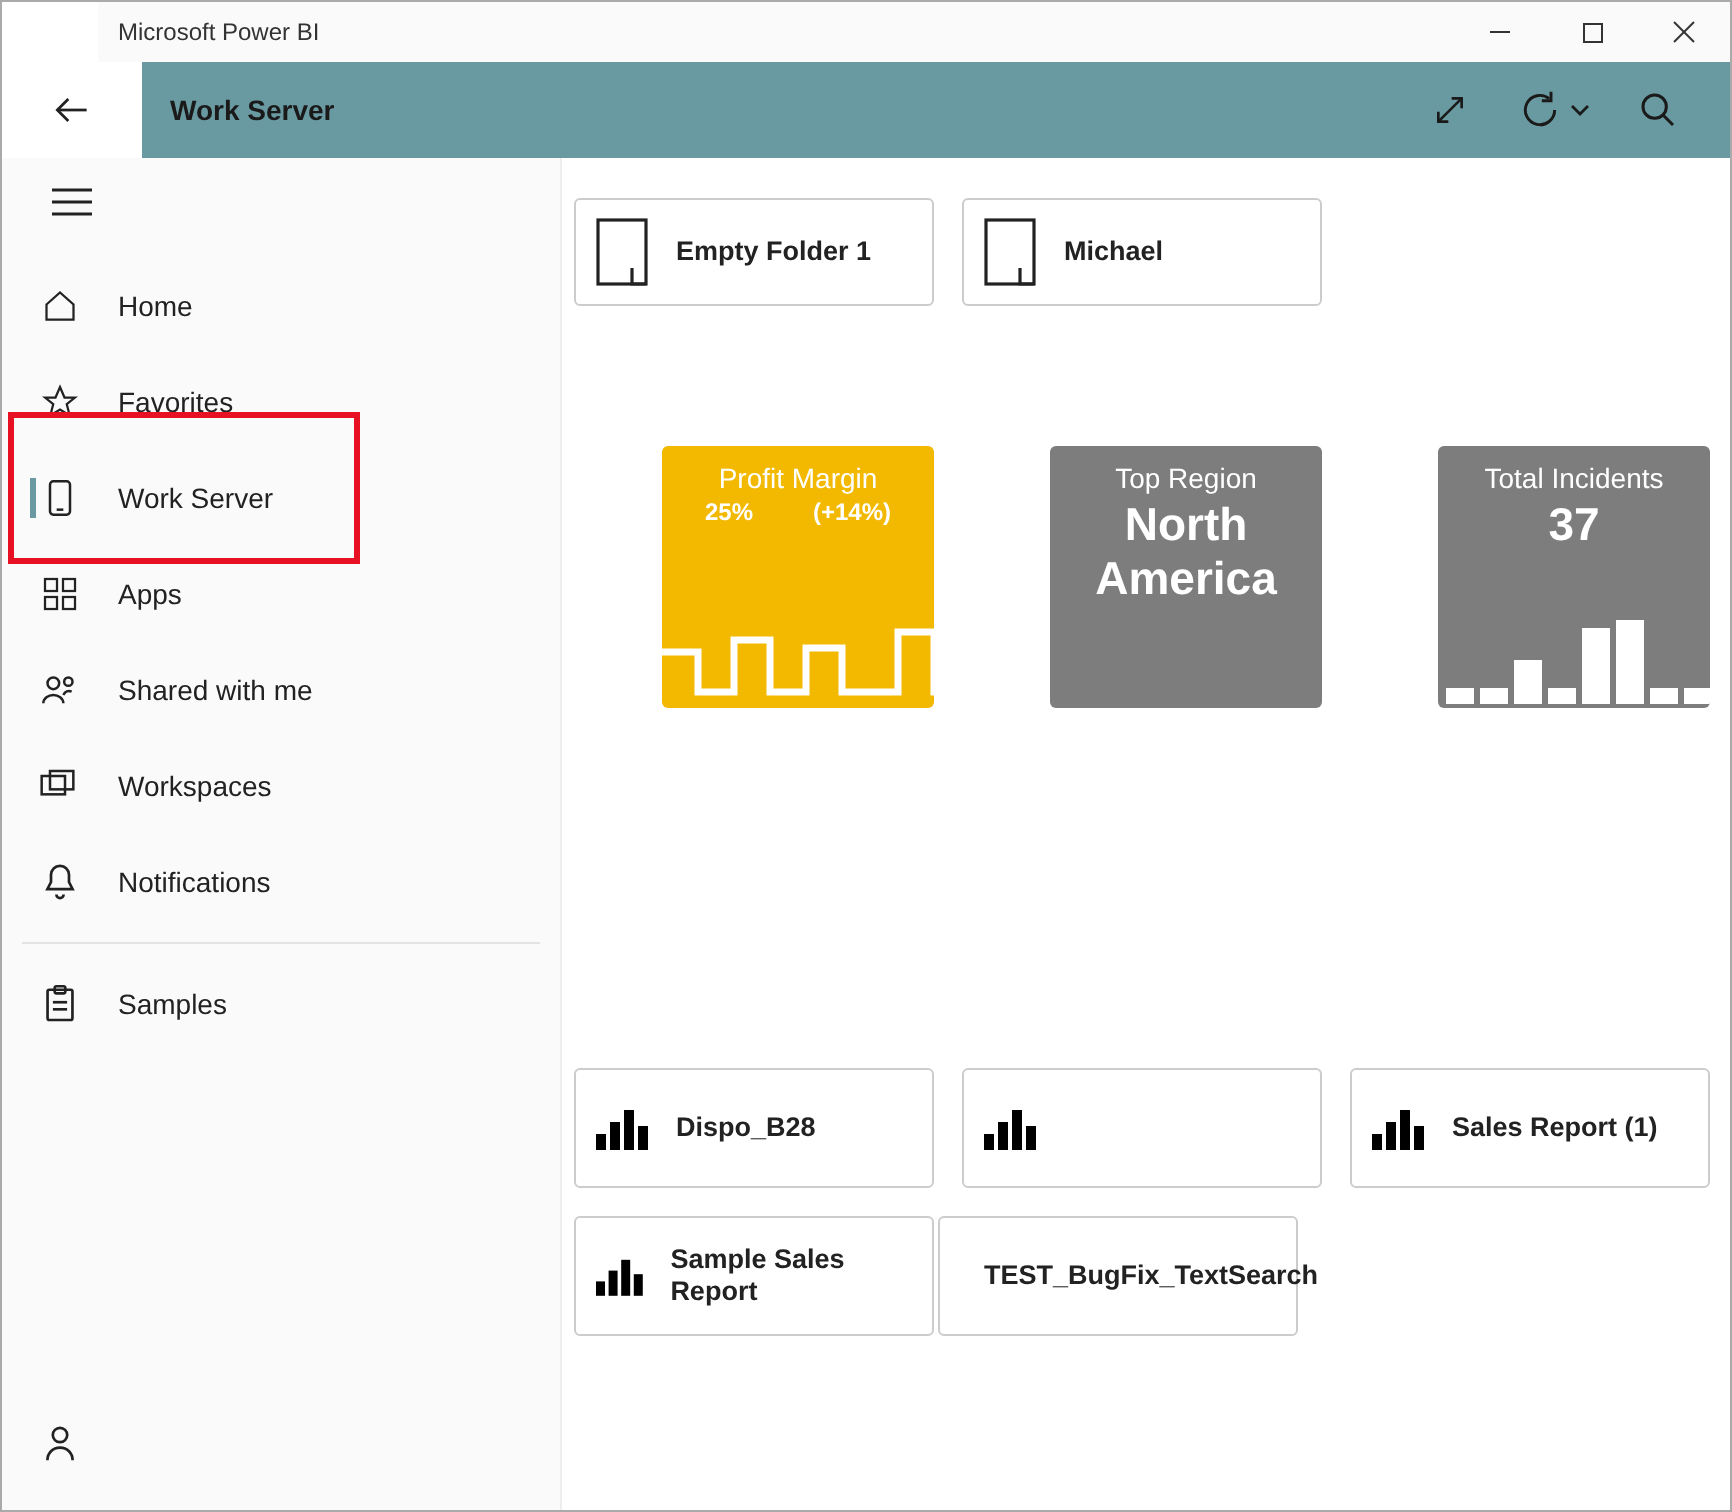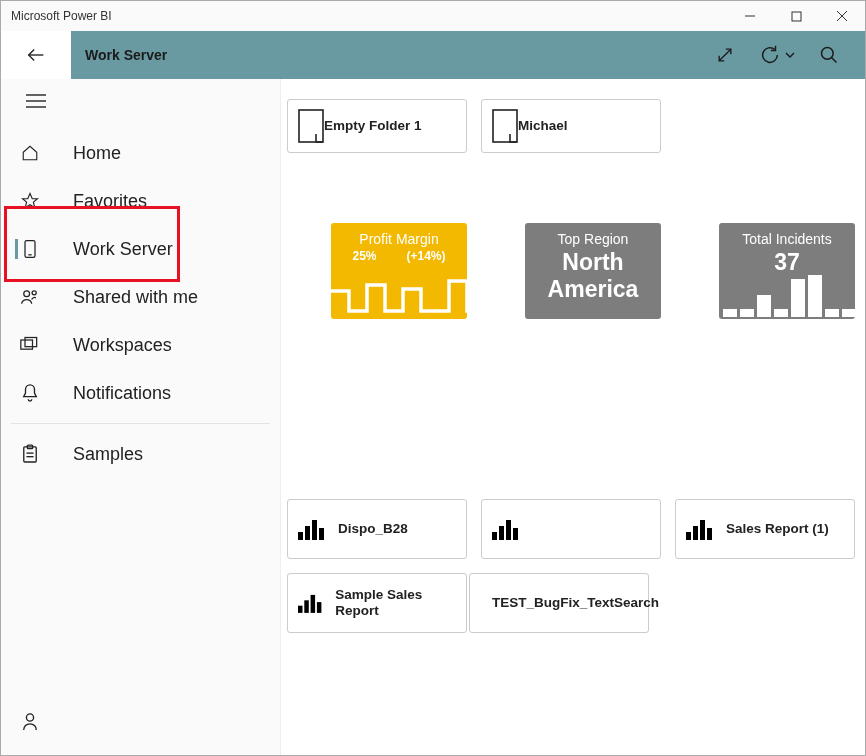--- a/index.html
+++ b/index.html
@@ -1,53 +1,53 @@
 <!DOCTYPE html>
 <html><head>
   <meta charset="utf-8">
   <style>
     * { box-sizing: border-box; margin: 0; padding: 0; font-family: "Segoe UI", sans-serif; }
     body { width: 866px; height: 756px; border: 1px solid #aaa; background: #fff; position: relative; overflow: hidden; }
     
     
-    .titlebar { height: 30px; background: #fafafa; display: flex; align-items: center; padding-left: 10px; }
+    .titlebar { height: 30px; background: #fafafa; display: flex; align-items: center; padding-left: 10px; margin-left: 48px; }
     .titlebar .title { font-size: 12px; color: #333; flex: 1; }
     .win-controls { display: flex; }
     .win-btn { width: 46px; height: 30px; display: flex; align-items: center; justify-content: center; font-size: 13px; color: #333; }
 
     
     .topbar { display: flex; height: 48px; align-items: center; }
     .back-cell { width: 70px; height: 48px; display: flex; align-items: center; justify-content: center; }
     .header-bar { flex: 1; background: #6a9aa1; height: 48px; display: flex; align-items: center; padding: 0 14px; color: #1a1a1a; }
     .header-title { font-weight: 600; font-size: 14px; flex: 1; }
     .header-actions { display: flex; gap: 2px; align-items: center; }
     .icon-btn { width: 44px; height: 44px; display: flex; align-items: center; justify-content: center; }
 
     
     .body { display: flex; height: calc(756px - 30px - 48px - 1px); }
     .sidebar { width: 280px; background: #fafafa; border-right: 1px solid #eee; position: relative; display: flex; flex-direction: column; }
     .hamburger { width: 70px; height: 44px; display: flex; align-items: center; justify-content: center; }
     .nav { padding-top: 6px; }
-    .nav-item { height: 48px; display: flex; align-items: center; padding-left: 18px; gap: 32px; font-size: 18px; color: #222; position: relative; text-align: center; }
+    .nav-item { height: 48px; display: flex; align-items: center; padding-left: 18px; gap: 18px; font-size: 14px; color: #222; position: relative; text-align: center; }
     .nav-item.selected::before { content: ""; position: absolute; left: 14px; top: 14px; bottom: 14px; width: 3px; background: #6a9aa1; }
     .nav-icon { width: 22px; height: 22px; display: flex; align-items: center; justify-content: center; flex-shrink: 0; }
     .nav-sep { border-top: 1px solid #e3e3e3; margin: 6px 10px; }
     .nav-bottom { margin-top: auto; padding-bottom: 10px; }
 
     .highlight-box { position: absolute; border: 3px solid #e81123; pointer-events: none; }
 
     
     .content { flex: 1; padding: 20px 10px 10px 6px; overflow: hidden; }
     .card-grid { display: grid; grid-template-columns: repeat(3, 180px); gap: 14px; }
-    .card { border: 1px solid #ccc; border-radius: 3px; height: 54px; display: flex; align-items: center; padding: 0 10px; background: #fff; }
+    .card { border: 1px solid #ccc; border-radius: 3px; height: 54px; display: flex; align-items: center; gap: 14px; padding: 0 10px; background: #fff; }
     .folder-icon { width: 26px; height: 34px; }
     .card-label { font-size: 13.5px; font-weight: 600; color: #222; line-height: 1.2; }
 
     .kpi-grid { display: grid; grid-template-columns: repeat(3, 180px); gap: 14px; margin-top: 70px; }
-    .kpi { height: 96px; border-radius: 3px; color: #fff; text-align: center; padding-top: 8px; position: relative; overflow: hidden; margin-left: 44px; }
+    .kpi { height: 131px; border-radius: 3px; color: #fff; text-align: center; padding-top: 8px; position: relative; overflow: hidden; margin-left: 44px; }
     .kpi-yellow { background: #f2b900; }
     .kpi-gray { background: #7d7d7d; }
     .kpi-title { font-size: 14px; font-weight: 400; }
     .kpi-values { display: flex; justify-content: center; gap: 30px; font-size: 12px; margin-top: 2px; font-weight: 600; }
     .kpi-main { font-size: 23px; font-weight: 600; margin-top: 2px; }
     .kpi-spark { position: absolute; bottom: 0; left: 0; right: 0; height: 48px; }
 
     .report-grid { display: grid; grid-template-columns: repeat(3, 180px); gap: 14px; margin-top: 180px; }
     .report-grid2 { display: grid; grid-template-columns: repeat(3, 180px); gap: 2px; margin-top: 14px; }
     .report-card { border: 1px solid #ccc; border-radius: 3px; height: 60px; display: flex; align-items: center; gap: 12px; padding: 0 10px; background: #fff; }
@@ -141,20 +141,31 @@
         <span>Favorites</span>
       </div>
       <div class="nav-item selected">
         <span class="nav-icon">
           <svg width="16" height="20" viewBox="0 0 16 24" fill="none" stroke="#222" stroke-width="1.5">
               <rect x="2" y="2" width="12" height="20" rx="2"></rect>
               <line x1="6" y1="19" x2="10" y2="19"></line>
             </svg>
         </span>
         <span>Work Server</span>
+      </div>
+      <div class="nav-item">
+        <span class="nav-icon">
+          <svg width="18" height="18" viewBox="0 0 24 24" fill="none" stroke="#222" stroke-width="1.5">
+              <rect x="2" y="2" width="8" height="8"></rect>
+              <rect x="14" y="2" width="8" height="8"></rect>
+              <rect x="2" y="14" width="8" height="8"></rect>
+              <rect x="14" y="14" width="8" height="8"></rect>
+            </svg>
+        </span>
+        <span>Apps</span>
       </div>
       <div class="nav-item">
         <span class="nav-icon">
           <svg width="20" height="18" viewBox="0 0 24 20" fill="none" stroke="#222" stroke-width="1.5">
               <circle cx="8" cy="6" r="3.5"></circle>
               <path d="M2 18c0-3 3-5 6-5s6 2 6 5"></path>
               <circle cx="17" cy="5" r="2.5"></circle>
               <path d="M14 13c1-2 3-3 5-2"></path>
             </svg>
         </span>

